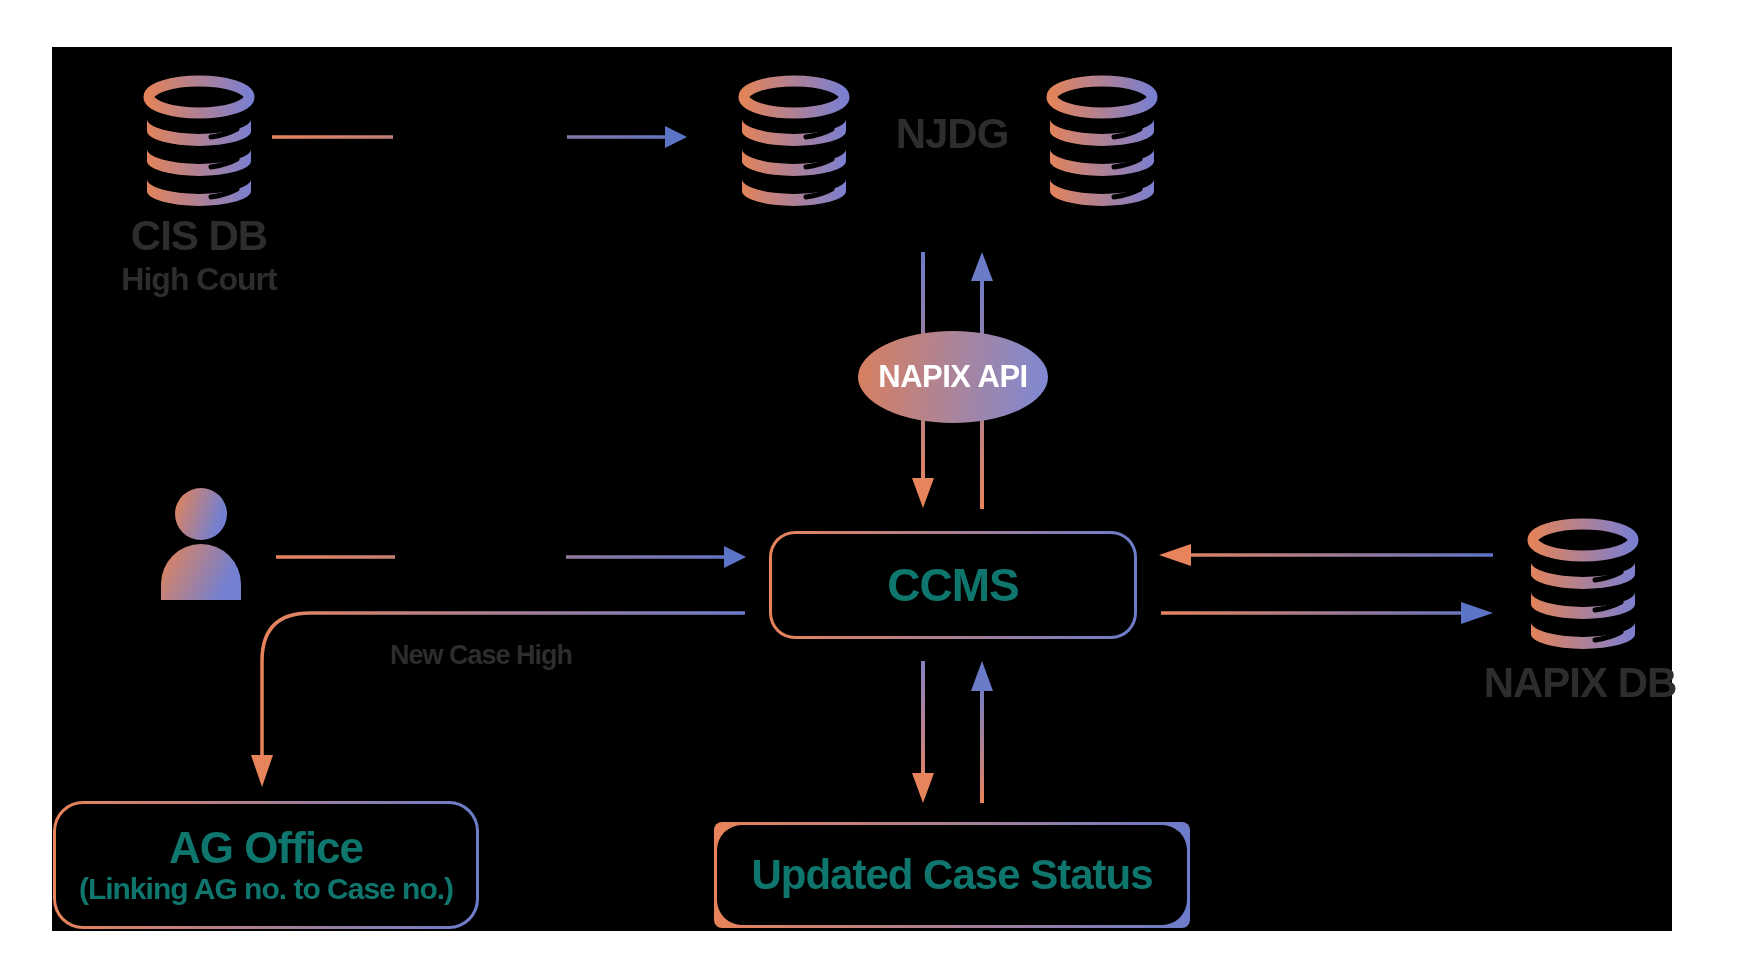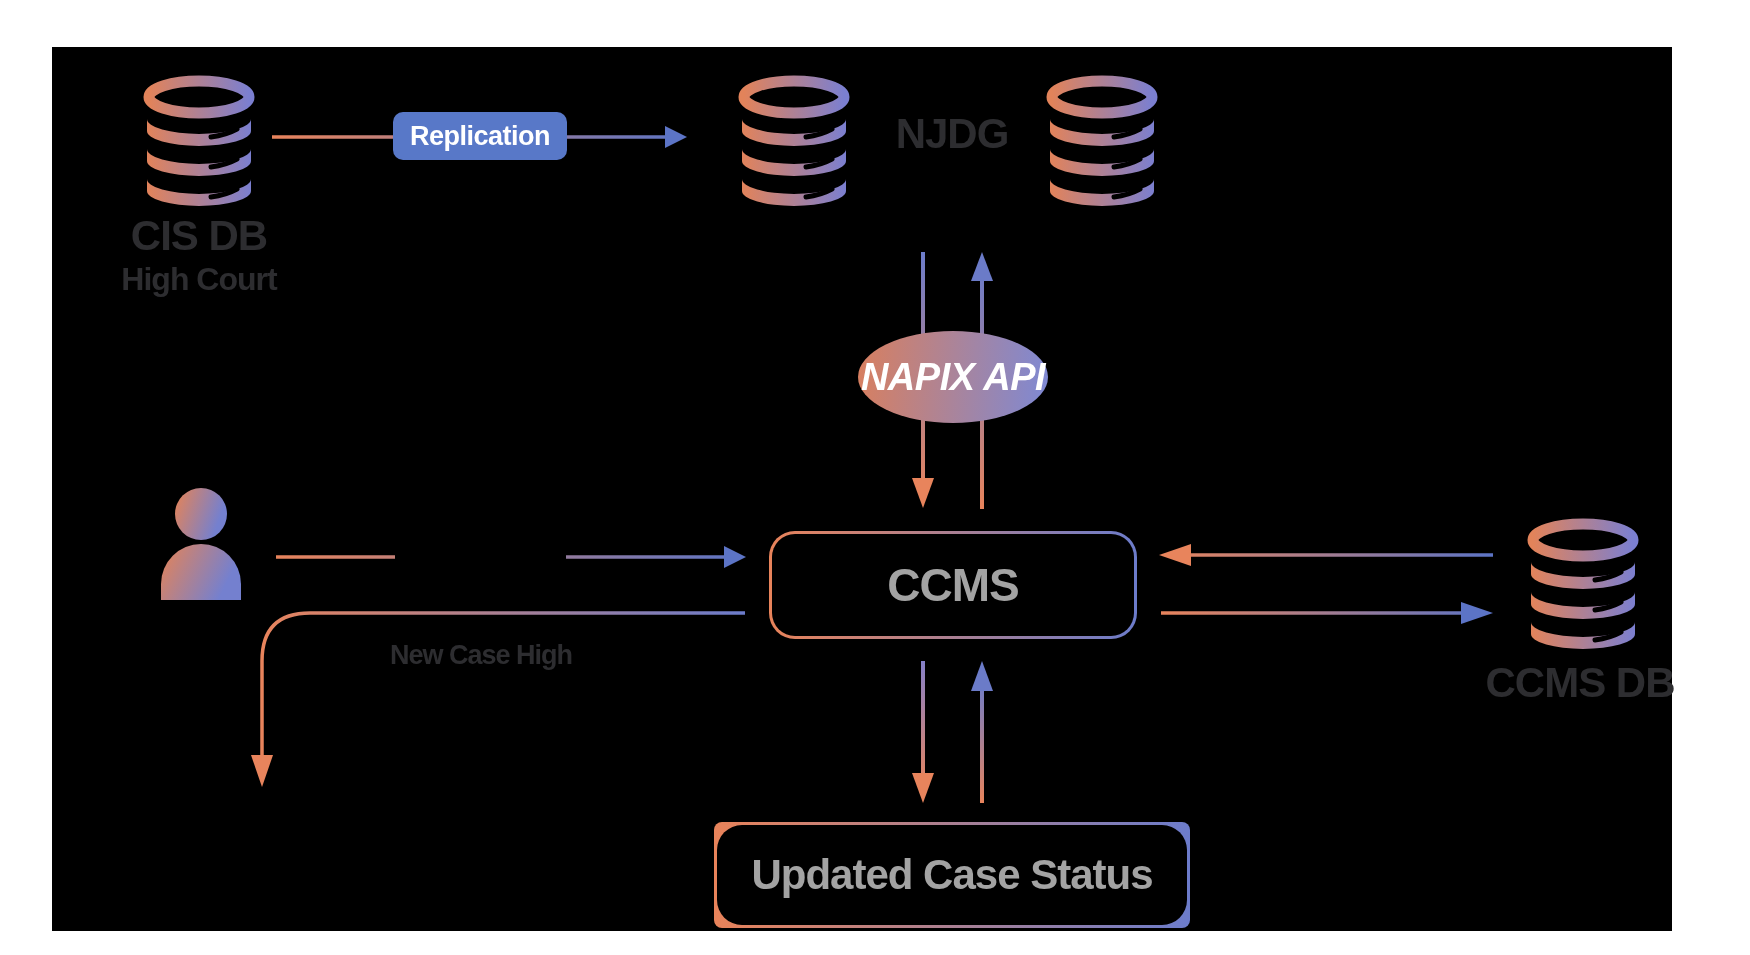--- a/index.html
+++ b/index.html
@@ -33,37 +33,37 @@
   }
 
   
   .gbox{
     position:absolute;padding:3px;box-sizing:border-box;
     background:linear-gradient(90deg,#e8835a,#6c7ccb);
   }
   .gbox-inner{
     width:100%;height:100%;background:#000000;
     display:flex;flex-direction:column;align-items:center;justify-content:center;
-    color:#a3a3a3;font-weight:bold;letter-spacing:-1px;
+    color:#0f766e;font-weight:bold;letter-spacing:-1px;
   }
   .box-ccms{left:769px;top:531px;width:368px;height:108px;border-radius:26px;}
   .box-ccms .gbox-inner{border-radius:23px;font-size:46px;}
   .box-ag{left:53px;top:801px;width:426px;height:128px;border-radius:30px;}
   .box-ag .gbox-inner{border-radius:27px;}
   .box-ag .l1{font-size:44px;line-height:1.1;}
   .box-ag .l2{font-size:30px;line-height:1.15;}
   .box-upd{left:714px;top:822px;width:476px;height:106px;border-radius:8px;}
   .box-upd .gbox-inner{border-radius:25px;font-size:42px;}
 
   
   .napix{
     left:858px;top:331px;width:190px;height:92px;border-radius:50%;
     background:linear-gradient(95deg,#d97f5e,#7d89d5);
     display:flex;align-items:center;justify-content:center;
-    color:#ffffff;font-weight:bold;font-size:38px;letter-spacing:-0.5px;font-style:italic;
+    color:#ffffff;font-weight:bold;font-size:31px;letter-spacing:-0.5px;
   }
 </style>
 </head>
 <body>
 
 <div class="stage">
 
   <div class="canvas"></div>
 
   <svg width="0" height="0" style="position:absolute" aria-hidden="true">
@@ -196,41 +196,44 @@
   </div>
   <div class="nodelabel lbl-main" style="left:852px;top:111px;width:200px;">
     <span>NJDG</span>
   </div>
 
   <div class="nodelabel lbl-sub" style="left:99px;top:262px;width:200px;">
     <span>High Court</span>
   </div>
 
   <div class="nodelabel lbl-main" style="left:1480px;top:660px;width:200px;">
-    <span>CCMS DB</span>
+    <span>NAPIX DB</span>
   </div>
 
   <div class="nodelabel lbl-edge" style="left:381px;top:641px;width:200px;">
     <span>New Case High</span>
   </div>
 
-  <div class="edge-btn" style="left:393px;top:112px;width:174px;height:48px;">
-    <span>Replication</span>
-  </div>
 
   <div class="abs napix">
     <span>NAPIX API</span>
   </div>
 
   <div class="gbox box-ccms">
     <div class="gbox-inner">
       <span>CCMS</span>
     </div>
   </div>
 
+  <div class="gbox box-ag">
+    <div class="gbox-inner">
+      <span class="l1">AG Office</span>
+      <span class="l2">(Linking AG no. to Case no.)</span>
+    </div>
+  </div>
 
   <div class="gbox box-upd">
     <div class="gbox-inner">
       <span>Updated Case Status</span>
     </div>
   </div>
 
 </div>
 
 </body></html>

